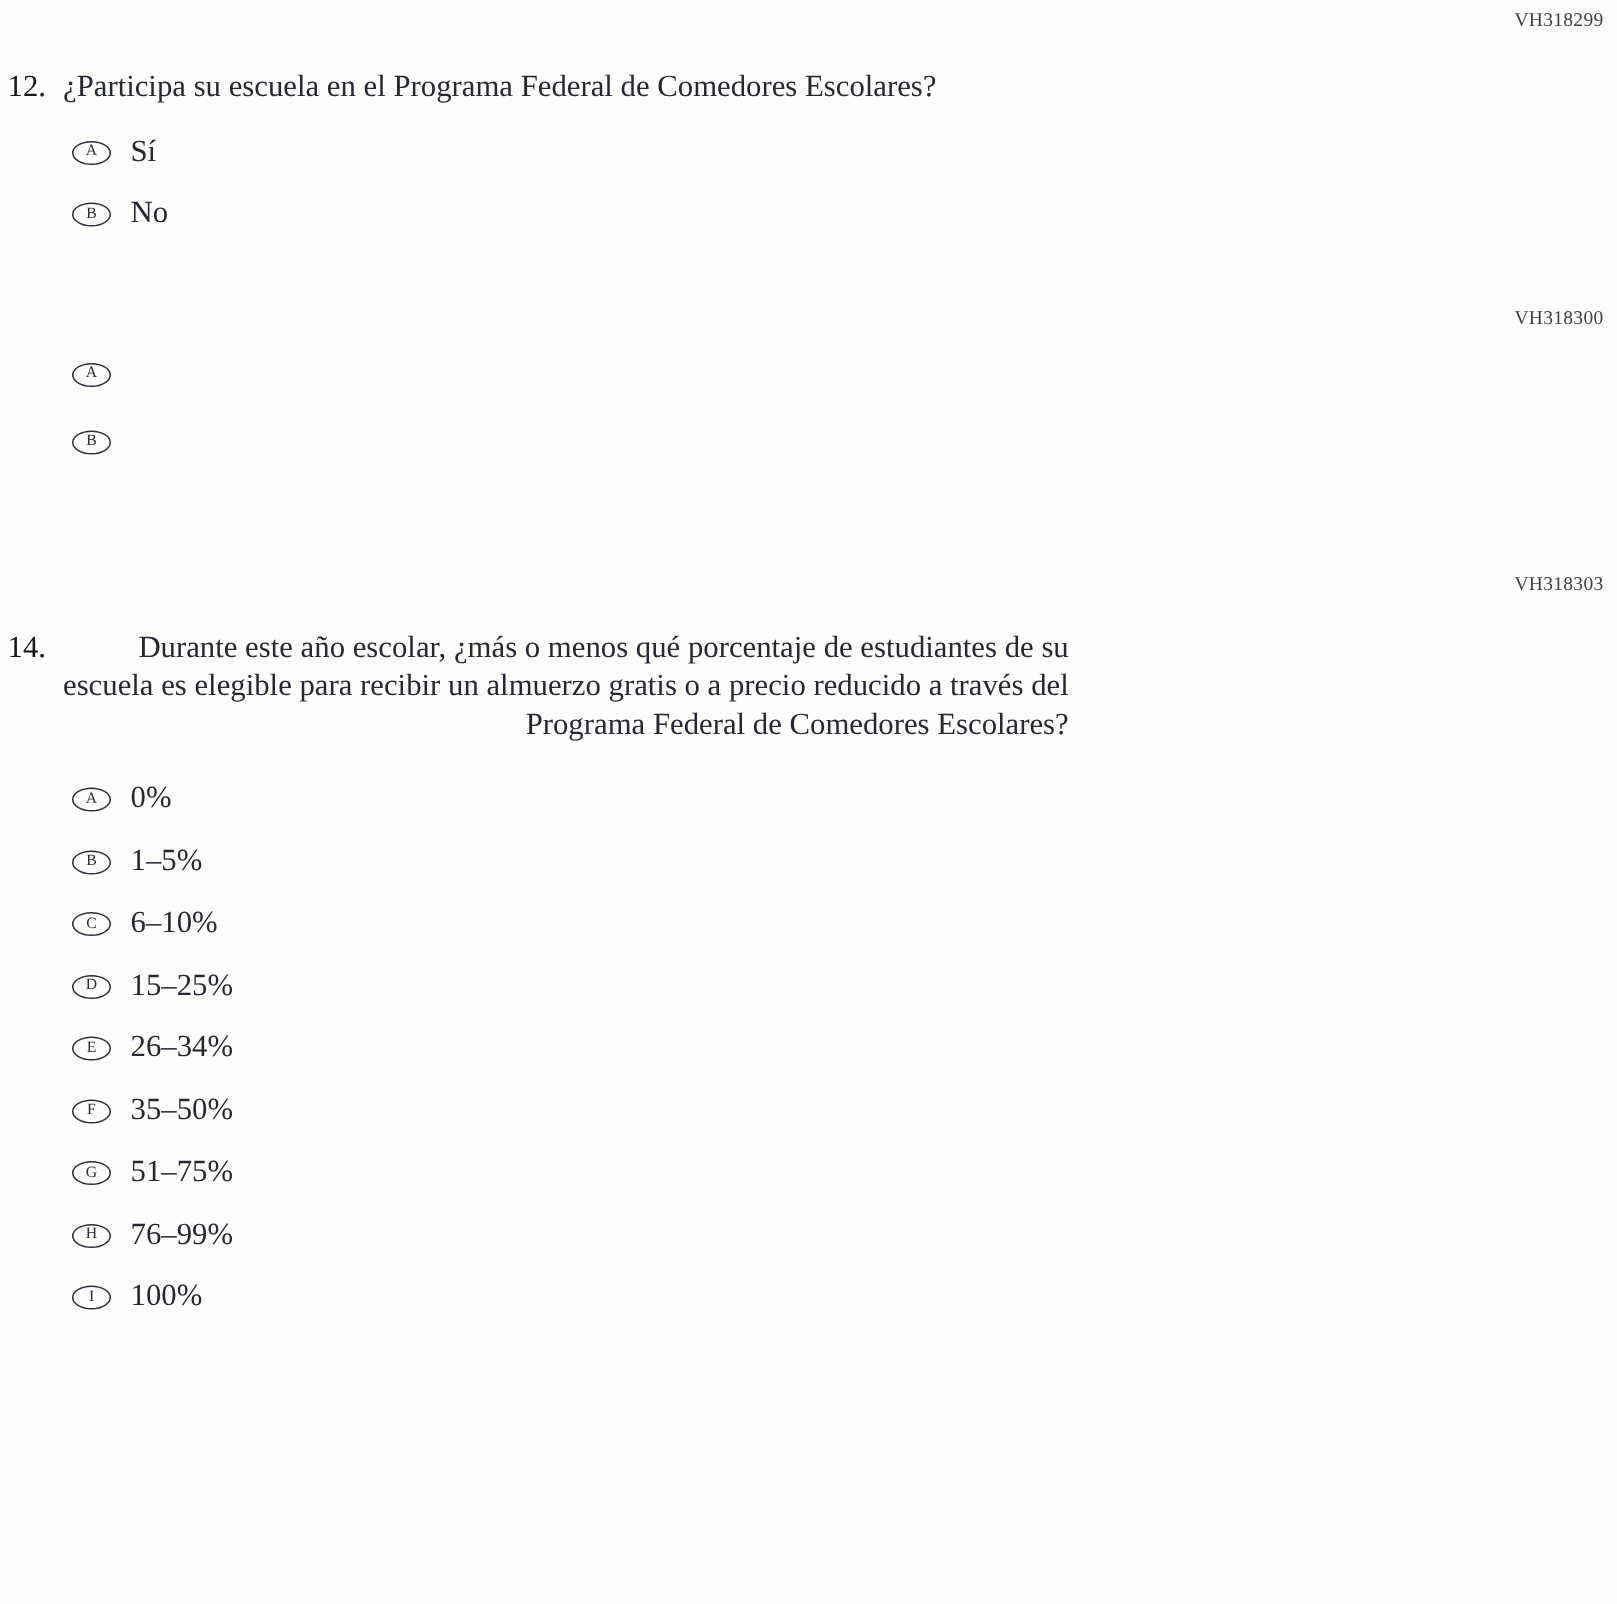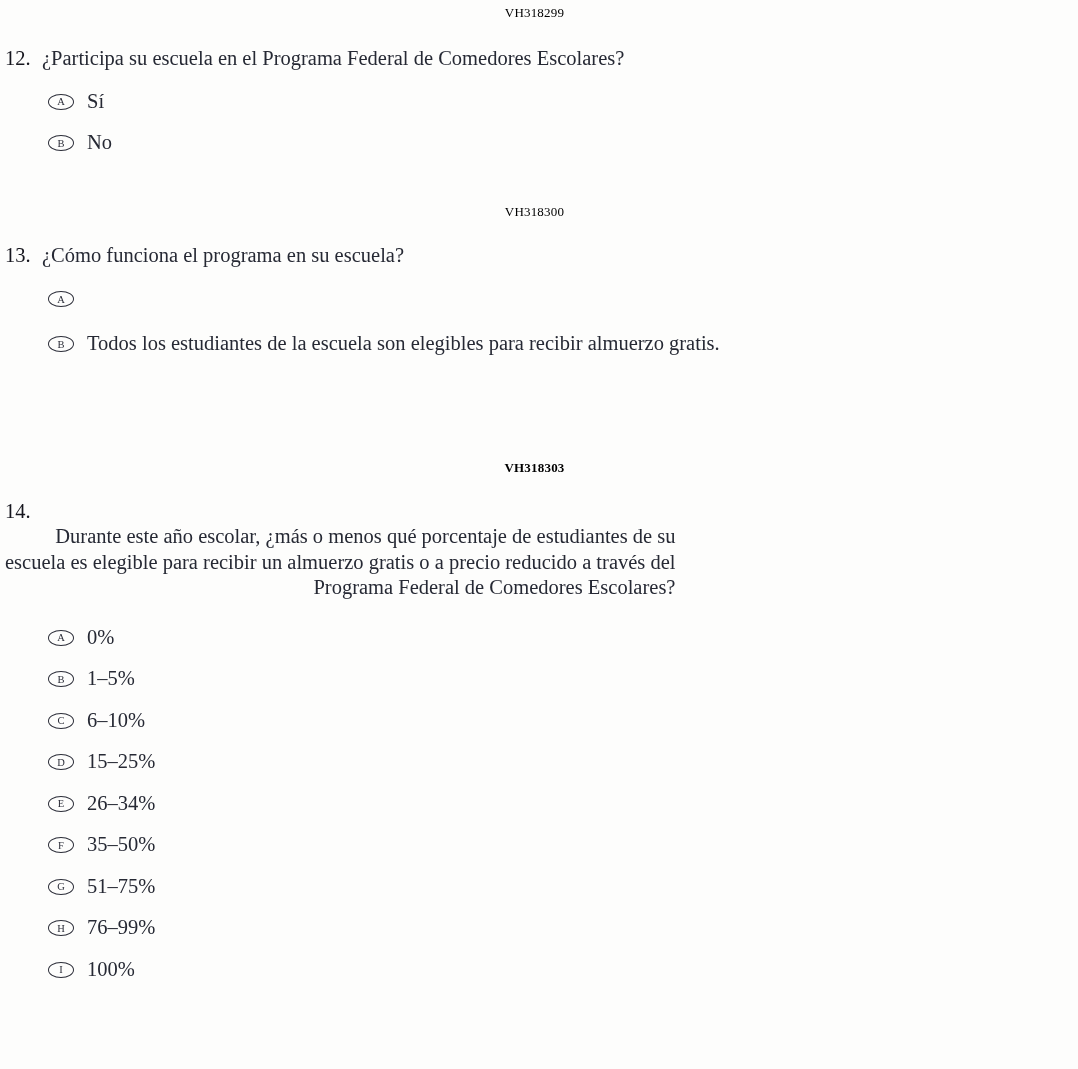--- a/index.html
+++ b/index.html
@@ -6,25 +6,25 @@
   html, body {
     width: 1078px; height: 1069px;
     background: #fdfdfc;
     font-family: "Liberation Serif", "DejaVu Serif", serif;
     color: #262934;
     overflow: hidden;
   }
   .page { width: 1078px; height: 1069px; position: relative; }
 
   .question-code {
-    text-align: center;
+    text-align: right;
     padding-right: 9px;
     font-size: 13px;
     line-height: 15px;
-    color: #000000;
+    color: #404040;
     letter-spacing: 0.2px;
   }
 
   .q-head {
     display: flex;
     align-items: flex-start;
     padding-left: 5px;
     font-size: 20.5px;
     line-height: 25.5px;
   }
@@ -72,22 +72,22 @@
   #q12 .question-code { margin-top: 5px; }
   #q12 .q-head   { margin-top: 26px; }
   #q12 .options  { margin-top: 17px; }
   #q12 .option-row + .option-row { margin-top: 16px; }
 
   #q13 .question-code { margin-top: 48px; }
   #q13 .q-head   { margin-top: 24px; }
   #q13 .options  { margin-top: 18px; }
   #q13 .option-row + .option-row { margin-top: 24px; }
 
-  #q14 .question-code { margin-top: 103px; font-weight: bold; }
-  #q14 .q-head   { margin-top: 24px; flex-direction: column; }
+  #q14 .question-code { margin-top: 78px; }
+  #q14 .q-head   { margin-top: 24px; }
   #q14 .options  { margin-top: 24px; }
   #q14 .option-row + .option-row { margin-top: 16px; }
 </style>
 </head>
 <body>
 
 <div class="page">
 
   <section class="question-block" id="q12">
     <div class="question-code">VH318299</div>
@@ -106,35 +106,30 @@
         <span class="bubble">
             <span class="bubble-letter">B</span>
           </span>
         <span class="option-text">No</span>
       </div>
     </div>
   </section>
 
   <section class="question-block" id="q13">
     <div class="question-code">VH318300</div>
-    <div class="q-head">
-      <span class="q-num">13.</span>
-      <span class="q-text">¿Cómo funciona el programa en su escuela?</span>
-    </div>
     <div class="options">
       <div class="option-row">
         <span class="bubble">
             <span class="bubble-letter">A</span>
           </span>
       </div>
       <div class="option-row">
         <span class="bubble">
             <span class="bubble-letter">B</span>
           </span>
-        <span class="option-text">Todos los estudiantes de la escuela son elegibles para recibir almuerzo gratis.</span>
       </div>
     </div>
   </section>
 
   <section class="question-block" id="q14">
     <div class="question-code">VH318303</div>
     <div class="q-head">
       <span class="q-num">14.</span>
       <span class="q-text">Durante este año escolar, ¿más o menos qué porcentaje de estudiantes de su
 escuela es elegible para recibir un almuerzo gratis o a precio reducido a través del

